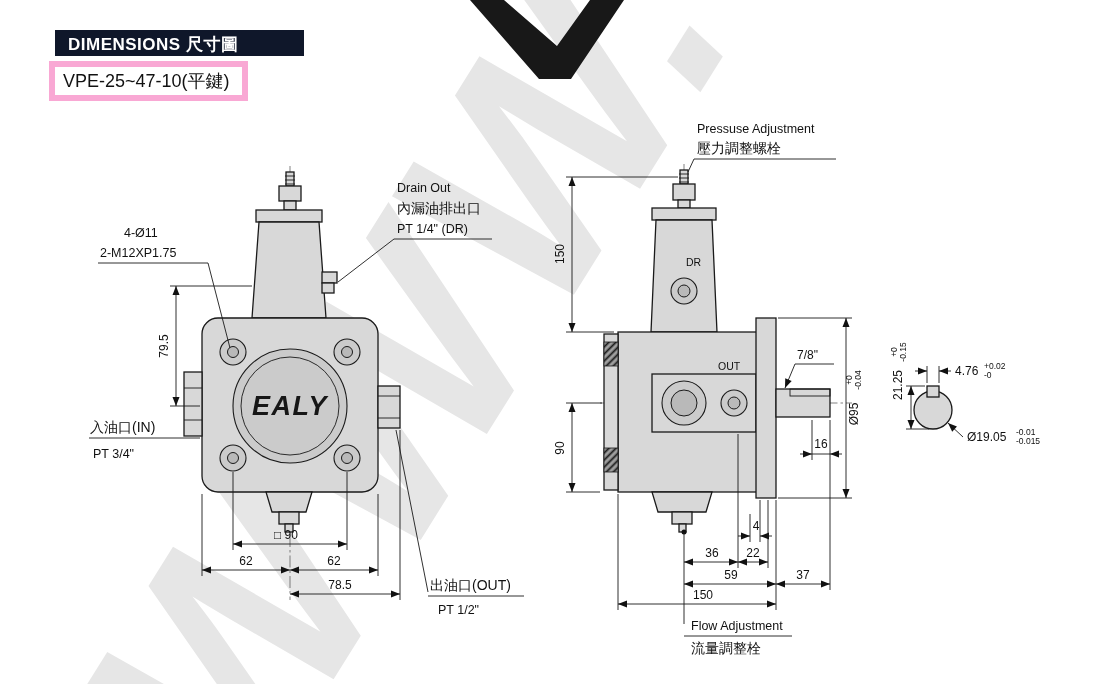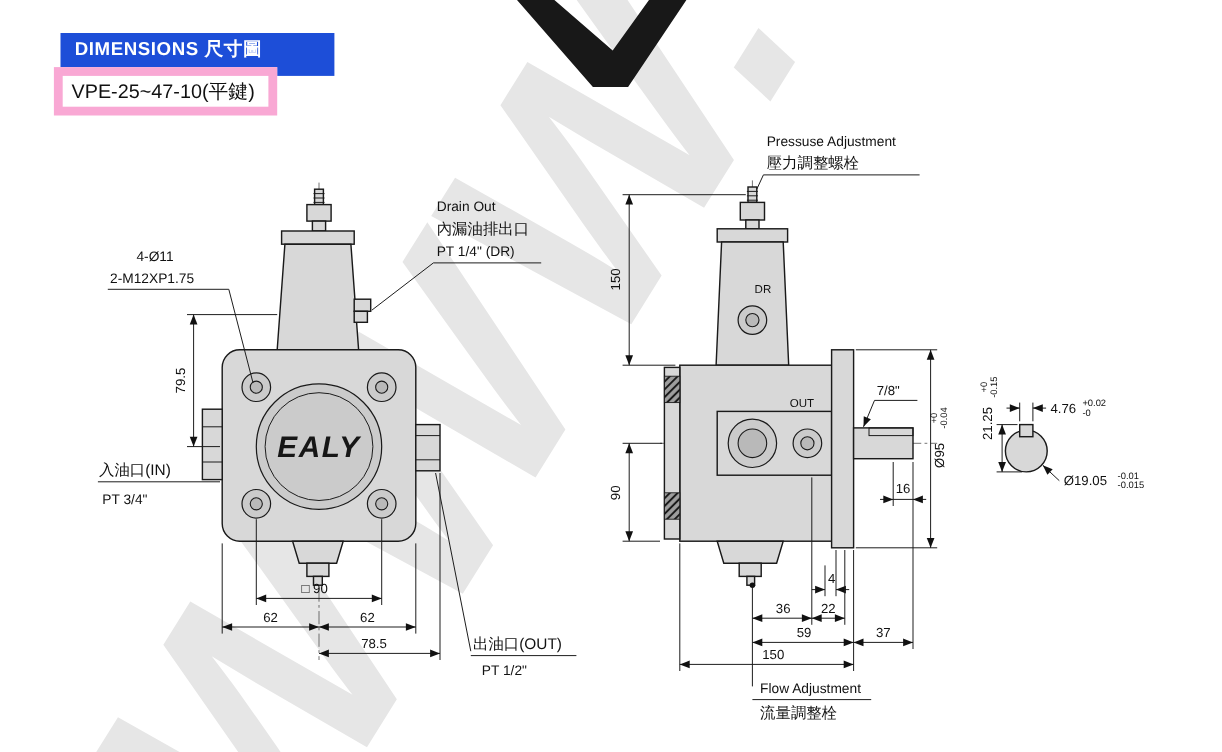--- a/index.html
+++ b/index.html
@@ -10,27 +10,27 @@
   .watermark {
     position:absolute; left:14px; top:668px; z-index:0;
     transform-origin:0 0; transform:rotate(-58deg);
     font:italic 700 300px "Liberation Sans", sans-serif;
     color:#e6e6e6; white-space:nowrap; pointer-events:none;
     letter-spacing:6px;
   }
   #drawing { position:absolute; left:0; top:0; z-index:1; }
   .hdr-title {
     position:absolute; left:55px; top:30px; z-index:2;
-    width:236px; height:39px; background:#1d4ed8; color:#ffffff;
+    width:236px; height:26px; background:#0f172a; color:#ffffff;
     font-weight:bold; font-size:17px; line-height:29px;
     padding-left:13px; letter-spacing:0.5px;
   }
   .hdr-model {
     position:absolute; left:49px; top:61px; z-index:2;
-    background:#ffffff; border:8px solid #f9a8d4; color:#111111;
+    background:#ffffff; border:6px solid #f9a8d4; color:#111111;
     font-size:18px; line-height:26px; padding:1px 12px 1px 8px;
   }
   
   .part  { fill:#d8d8d8; stroke:#1a1a1a; stroke-width:1.3; }
   .part2 { fill:#cbcbcb; stroke:#1a1a1a; stroke-width:1.1; }
   .part3 { fill:#b9b9b9; stroke:#1a1a1a; stroke-width:1; }
   .thin  { stroke:#1a1a1a; stroke-width:0.9; fill:none; }
   .dim   { stroke:#1a1a1a; stroke-width:0.9; fill:none; }
   .cl    { stroke:#4a4a4a; stroke-width:0.7; stroke-dasharray:12 3 2.5 3; fill:none; }
   .dtxt  { font:12px "Liberation Sans", sans-serif; fill:#111; }

